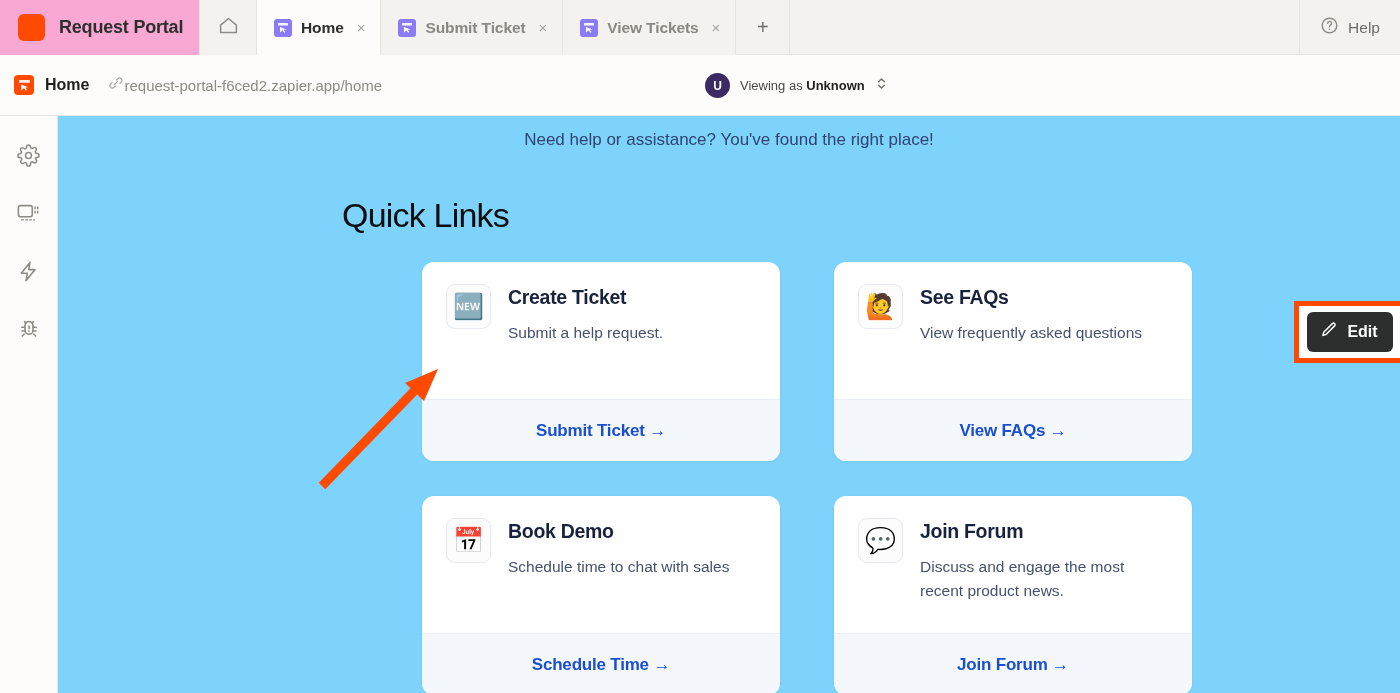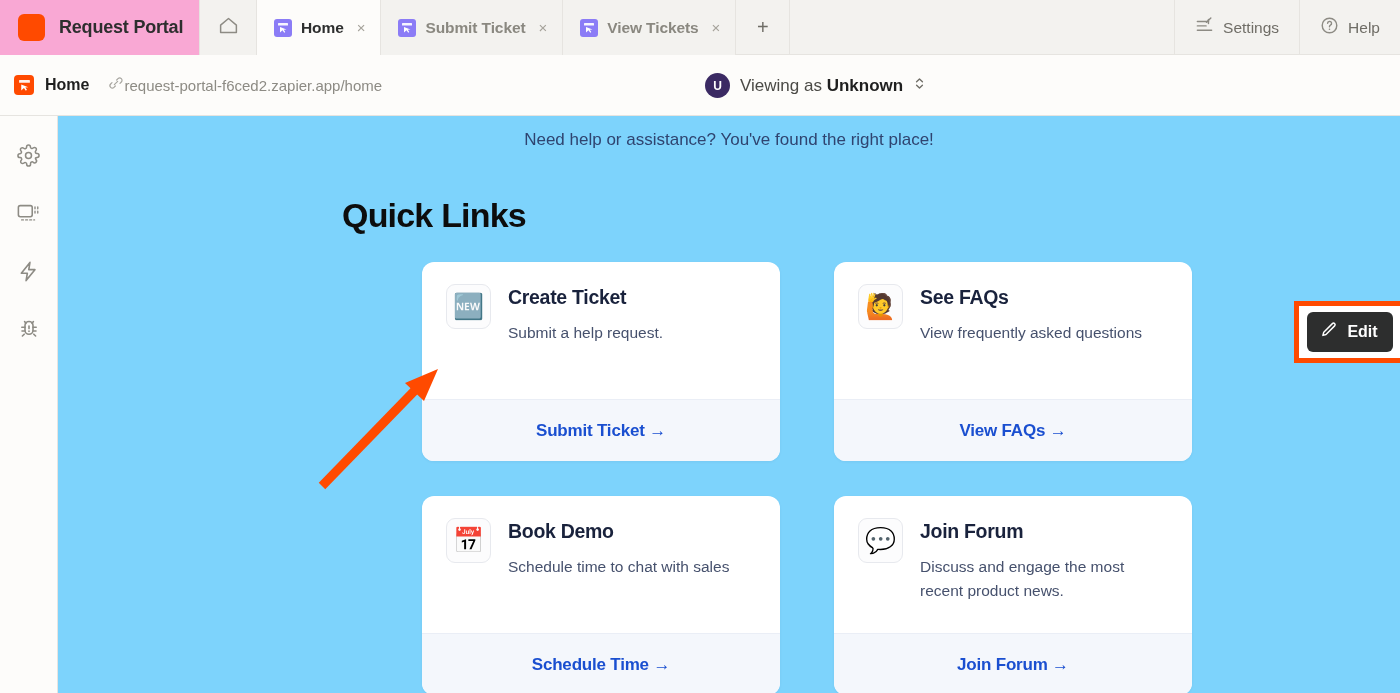--- a/index.html
+++ b/index.html
@@ -83,21 +83,21 @@
   .viewing {
     position: absolute; left: 705px; top: 0; height: 61px;
     display: flex; align-items: center; gap: 10px;
   }
   .avatar {
     width: 25px; height: 25px; border-radius: 50%;
     background: #3b2a63; color: #ffffff;
     font-size: 12px; font-weight: bold;
     display: flex; align-items: center; justify-content: center; flex: none;
   }
-  .viewing-text { font-size: 17px; color: #4b4a46; }
+  .viewing-text { font-size: 13px; color: #4b4a46; }
   .viewing-text b { color: #1f1f1f; font-weight: bold; }
 
   
   .rail {
     position: absolute; left: 0; top: 116px; width: 58px; height: 577px;
     background: #fdfcfa; border-right: 1px solid #e6e4e0;
     display: flex; flex-direction: column; align-items: center;
     padding-top: 27px; gap: 30px;
   }
   .rail-item {
@@ -110,21 +110,21 @@
     position: absolute; left: 58px; top: 116px;
     width: 1342px; height: 577px;
     background: #7dd3fc; overflow: hidden;
   }
   .tagline {
     position: absolute; left: 0; top: 14px; width: 1342px;
     text-align: center; font-size: 17px; color: #2f4470;
   }
   .section-title {
     position: absolute; left: 284px; top: 80px;
-    font-size: 34px; font-weight: bold; color: #0d0d0d;
+    font-size: 34px; font-weight: normal; color: #0d0d0d;
     letter-spacing: -0.8px;
   }
 
   
   .edit-highlight {
     position: absolute; left: 1236px; top: 185px;
     width: 112px; height: 62px;
     border: 5px solid #ff4a00; background: #ffffff;
     display: flex; align-items: center; justify-content: center;
   }
@@ -220,32 +220,20 @@
         </svg>
     </span>
     <span class="tab-label">View Tickets</span>
     <span class="tab-close">×</span>
   </div>
 
   <div class="tab-plus">+</div>
 
   <div class="tabbar-spacer"></div>
 
-  <div class="topright-item">
-    <span>
-      <svg width="19" height="19" viewBox="0 0 24 24" fill="none" stroke="#8d8b84" stroke-width="1.8" stroke-linecap="round">
-        <path d="M3 7h14"></path>
-          <path d="M3 12.5h11"></path>
-          <path d="M3 18h18"></path>
-        <path d="M17 4.5v5"></path>
-          <path d="M20 2.5 L14.5 8"></path>
-      </svg>
-    </span>
-    <span>Settings</span>
-  </div>
 
   <div class="topright-item">
     <span>
       <svg width="19" height="19" viewBox="0 0 24 24" fill="none" stroke="#8d8b84" stroke-width="1.8">
         <circle cx="12" cy="12" r="9.2"></circle>
         <path d="M9.6 9.3a2.5 2.5 0 1 1 3.3 2.4c-.6.3-.9.8-.9 1.5v.5" stroke-linecap="round"></path>
         <circle cx="12" cy="16.7" r="1" fill="#8d8b84" stroke="none"></circle>
       </svg>
     </span>
     <span>Help</span>

